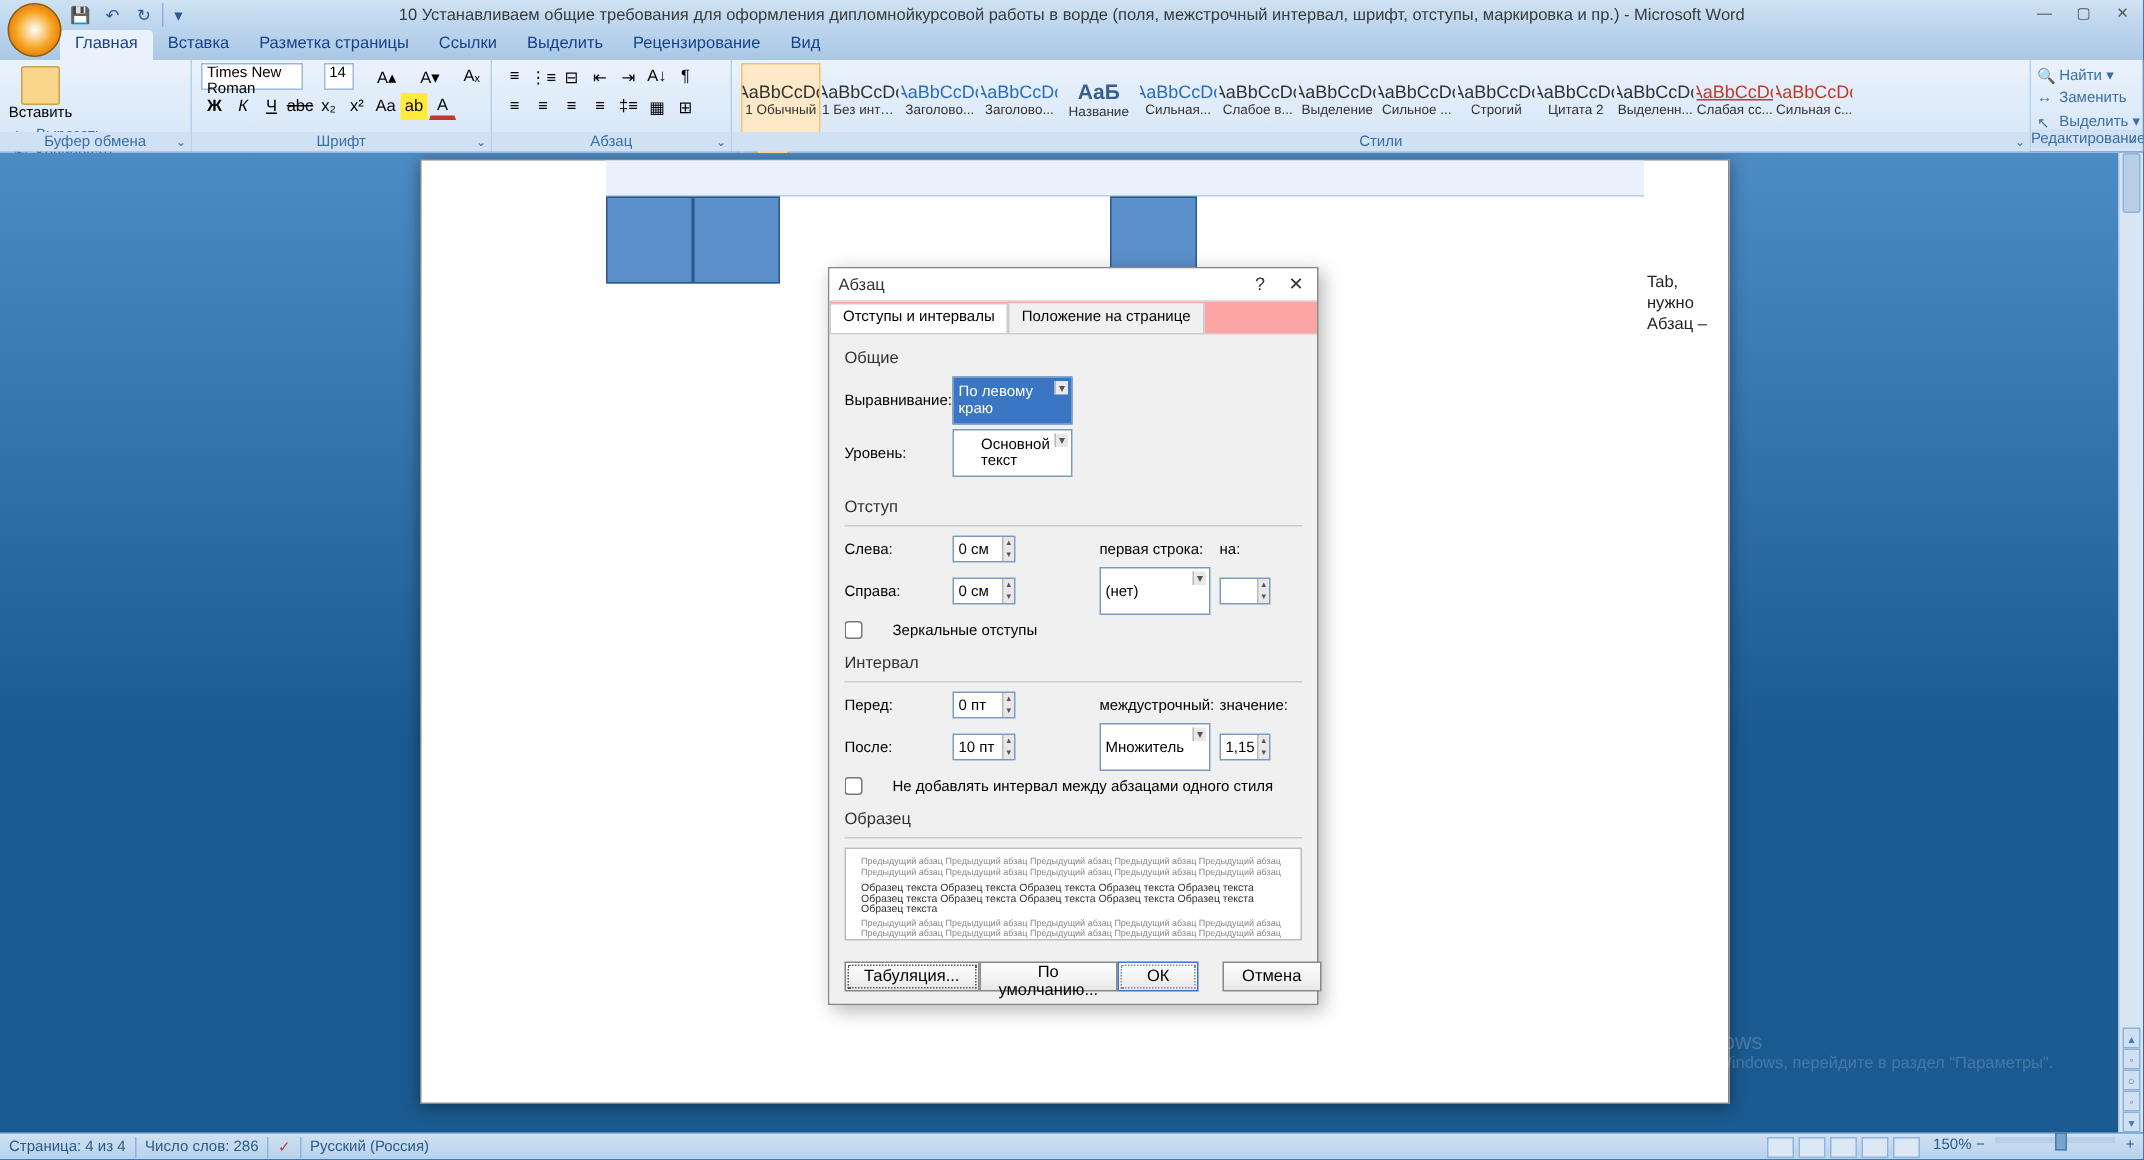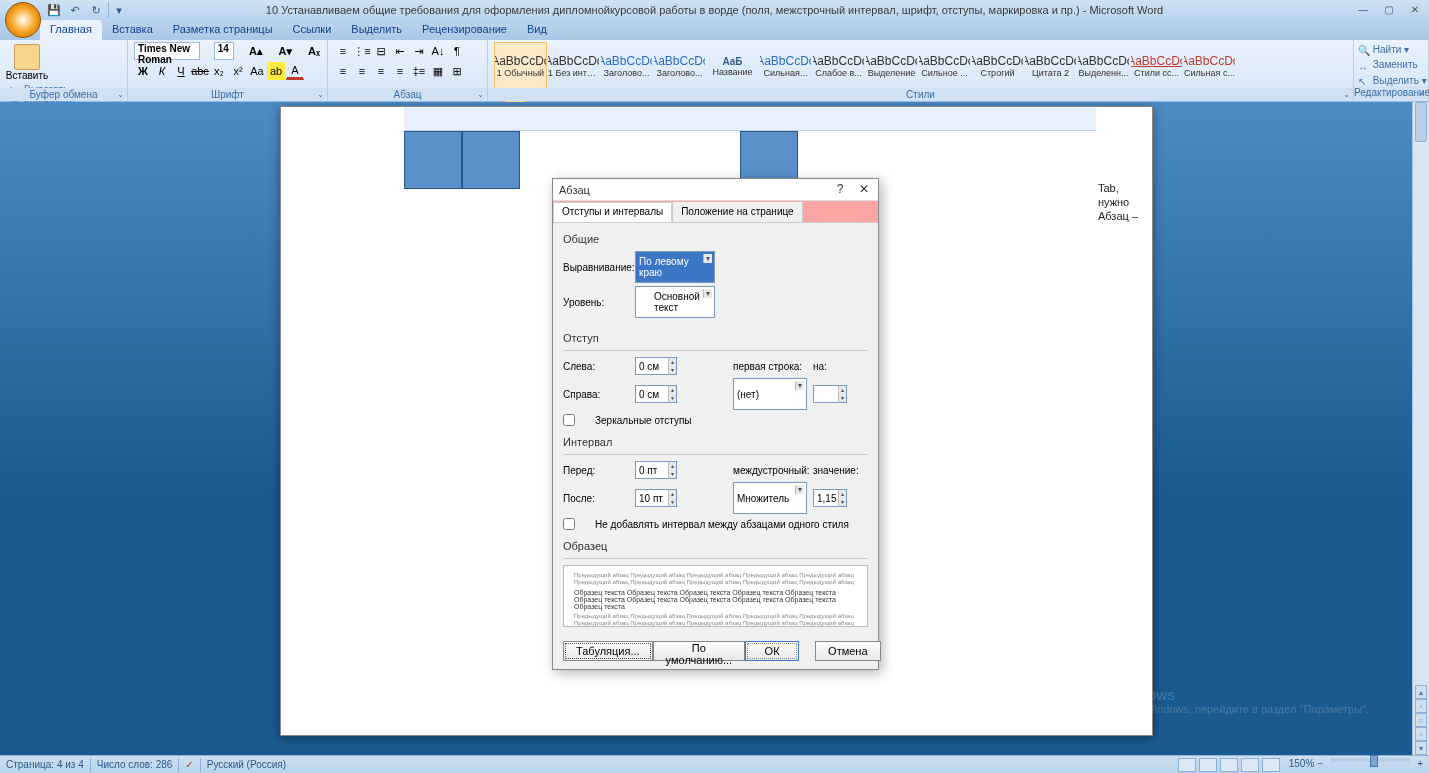--- a/index.html
+++ b/index.html
@@ -25,38 +25,38 @@
 .group-label { position:absolute; bottom:0; left:0; right:0; text-align:center; font-size:10px; color:#3a6ea5; background:#d0e1f3; height:13px; line-height:13px; }
 .group-label::after { content:'⌄'; position:absolute; right:3px; font-size:8px; }
 .clipboard { width:128px; }
 .clipboard .paste-btn { display:flex; flex-direction:column; align-items:center; float:left; width:42px; padding:2px; }
 .clipboard .paste-btn .icon { width:26px; height:26px; background:#f7d58b; border:1px solid #c9a154; border-radius:2px; }
 .clipboard .side-btns { float:left; margin-left:4px; font-size:10px; color:#3a6ea5; }
 .clipboard .side-btns div { margin:1px 0; cursor:pointer; white-space:nowrap; }
 .clipboard .side-btns .sb-icon { display:inline-block; width:12px; height:12px; vertical-align:middle; margin-right:2px; }
 
 .font-group { width:200px; }
-.font-row1 { display:flex; gap:14px; margin-bottom:2px;font-weight:bold; }
+.font-row1 { display:flex; gap:14px; margin-bottom:2px; }
 .font-select { height:18px; border:1px solid #9abadf; background:#fff; font-size:10px; padding:0 3px; }
 .font-name { width:110px; }
 .font-size { width:30px; }
 .sq-btn { width:18px; height:18px; border:1px solid transparent; display:inline-flex; align-items:center; justify-content:center; cursor:pointer; font-size:11px; }
 .font-row2 { display:flex; gap:1px; }
 
 .para-group { width:160px; }
 .para-row { display:flex; gap:1px; margin-bottom:2px; }
 
 .styles-group { flex:1; display:flex; }
 .style-item { width:53px; height:48px; border:1px solid transparent; display:flex; flex-direction:column; align-items:center; justify-content:center; cursor:pointer; font-size:9px; overflow:hidden; }
 .style-item.sel { border-color:#f5c26b; background:#fde9c8; }
 .style-preview { font-size:12px; color:#333; }
 .style-preview.blue { color:#2a6bc2; }
 .style-preview.uline { text-decoration:underline; color:#c0392b; }
 .style-preview.red { color:#c0392b; }
-.style-preview.bold { font-weight:bold; color:#365f91; font-size:10px; }
+.style-preview.bold { font-weight:bold; color:#365f91; font-size:14px; }
 .style-name { font-size:9px; color:#333; white-space:nowrap; overflow:hidden; max-width:51px; text-overflow:ellipsis; }
 .change-styles { width:40px; display:flex; flex-direction:column; align-items:center; justify-content:center; font-size:9px; color:#3a6ea5; border-left:1px solid #b8cfe8; cursor:pointer; }
 .change-styles .cs-icon { width:22px; height:22px; background:#f7d58b; border:1px solid #c9a154; border-radius:2px; }
 
 .edit-group { width:75px; padding:2px 4px; }
 .edit-group div { font-size:10px; color:#3a6ea5; margin:2px 0; cursor:pointer; white-space:nowrap; }
 .edit-group .eg-icon { display:inline-block; width:12px; height:10px; vertical-align:middle; }
 
 
 .doc-area { position:absolute; top:102px; bottom:18px; left:0; right:0; background:linear-gradient(#4d8bc5,#1b5a90 60%); overflow:hidden; }
@@ -251,21 +251,21 @@
         <div class="style-item">
           <div class="style-preview ">AaBbCcDc</div>
           <div class="style-name">Цитата 2</div>
         </div>
         <div class="style-item">
           <div class="style-preview ">AaBbCcDc</div>
           <div class="style-name">Выделенн...</div>
         </div>
         <div class="style-item">
           <div class="style-preview uline">AaBbCcDc</div>
-          <div class="style-name">Стили сс...</div>
+          <div class="style-name">Слабая сс...</div>
         </div>
         <div class="style-item">
           <div class="style-preview red">AaBbCcDc</div>
           <div class="style-name">Сильная с...</div>
         </div>
       </div>
     <div class="change-styles">
       <div class="cs-icon"></div>
       <span style="text-align:center;line-height:10px;">Изменить стили</span>
     </div>

